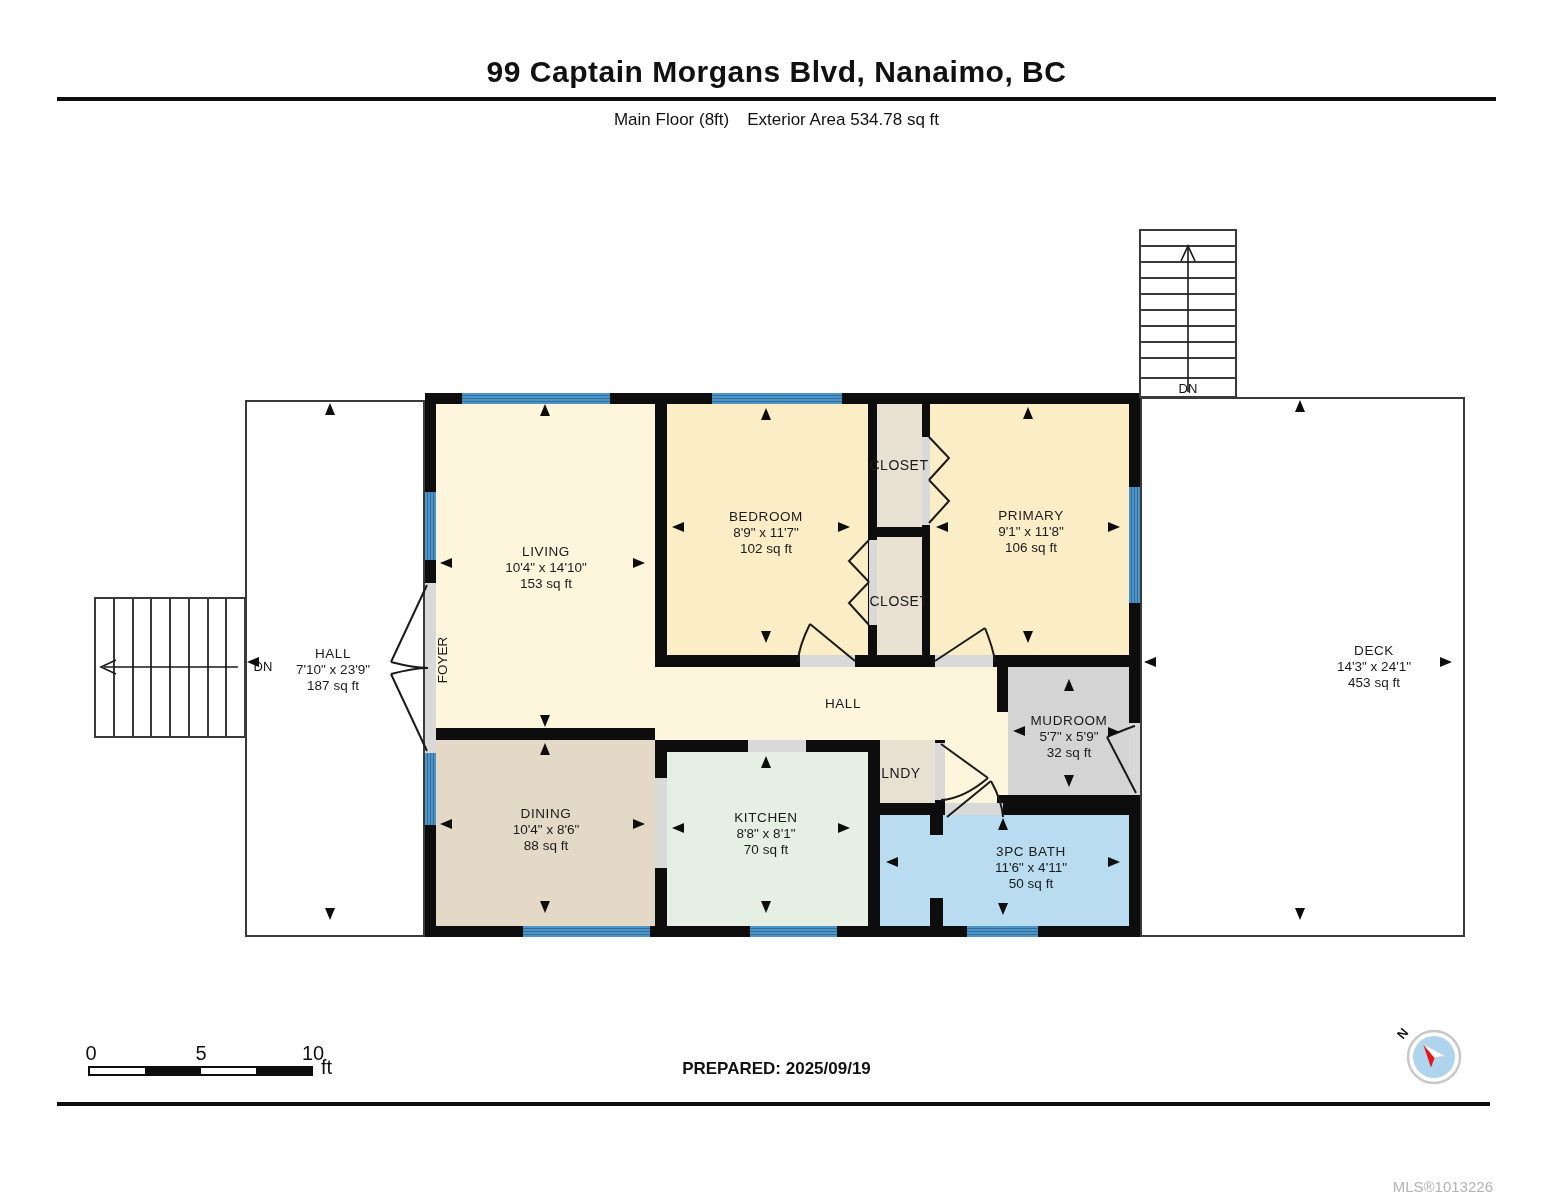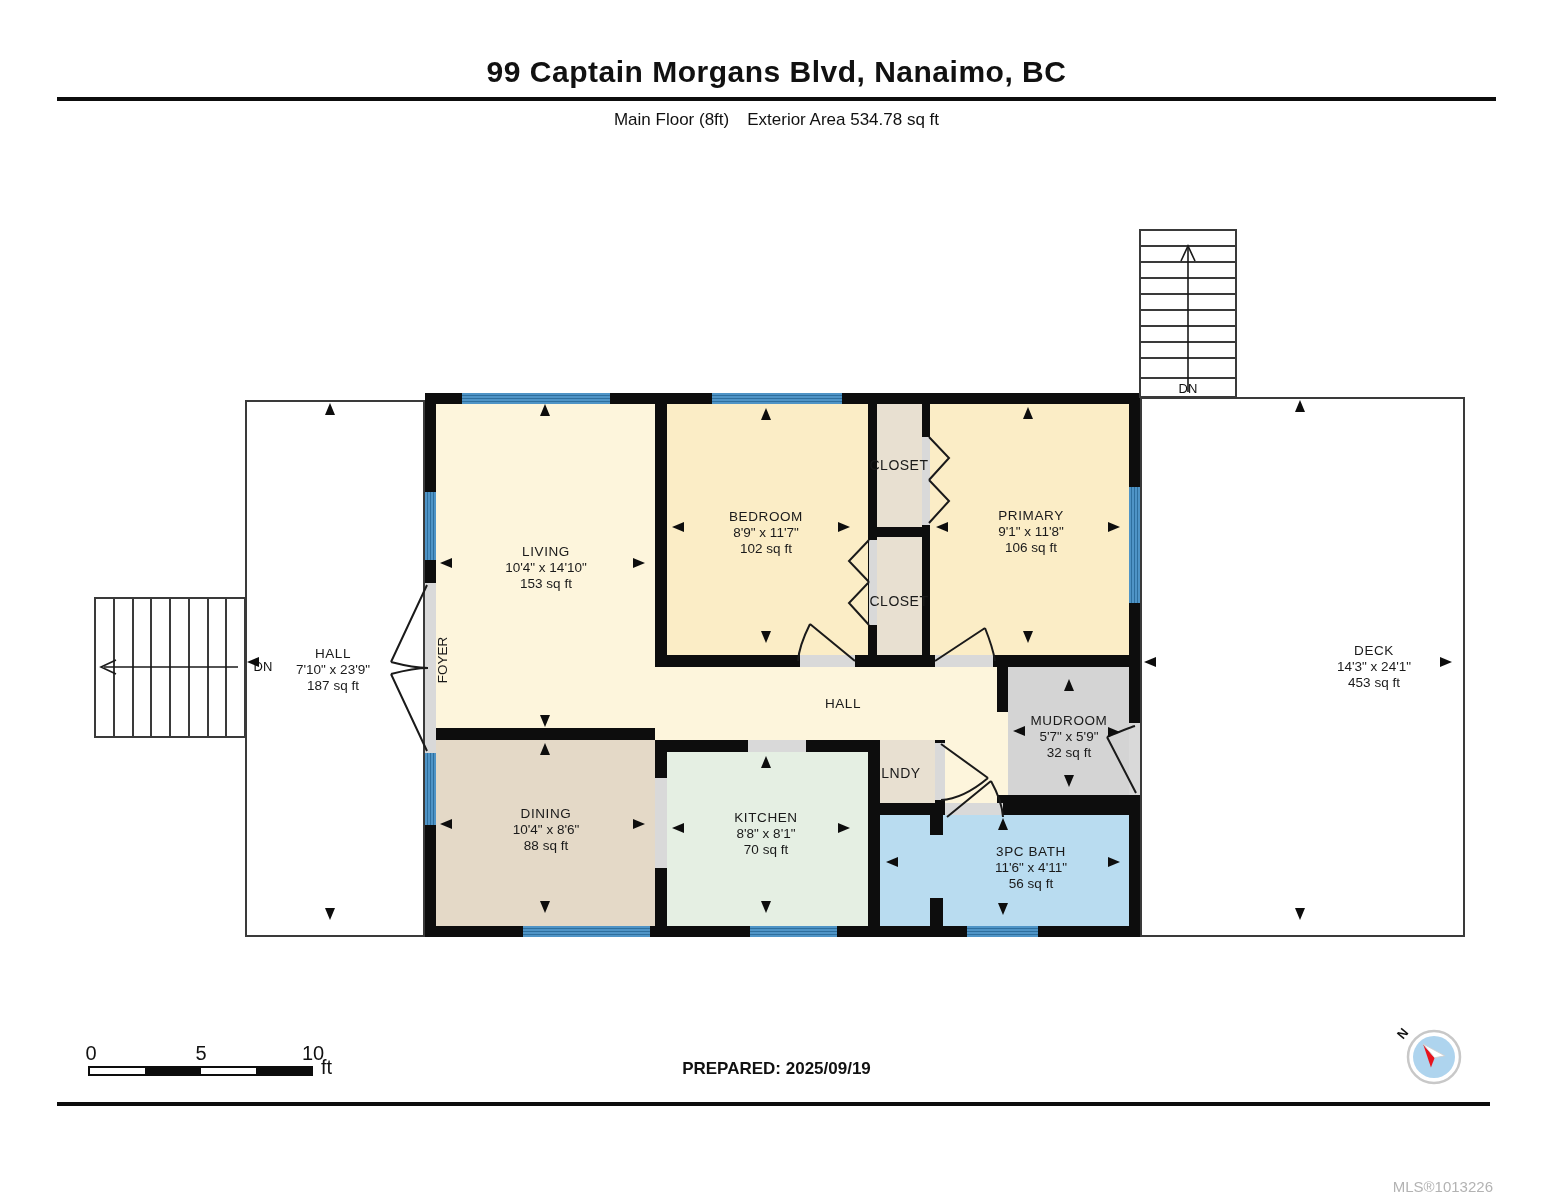--- a/index.html
+++ b/index.html
@@ -180,21 +180,21 @@
       <div>88 sq ft</div>
   </div>
   <div class="lbl" style="left:766px;top:834px;">
     <div class="nm">KITCHEN</div>
       <div>8'8" x 8'1"</div>
       <div>70 sq ft</div>
   </div>
   <div class="lbl" style="left:1031px;top:868px;">
     <div class="nm">3PC BATH</div>
       <div>11'6" x 4'11"</div>
-      <div>56 sq ft</div>
+      <div>50 sq ft</div>
   </div>
   <div class="lbl" style="left:1069px;top:737px;">
     <div class="nm">MUDROOM</div>
       <div>5'7" x 5'9"</div>
       <div>32 sq ft</div>
   </div>
   <div class="lbl" style="left:333px;top:670px;">
     <div class="nm">HALL</div>
       <div>7'10" x 23'9"</div>
       <div>187 sq ft</div>

